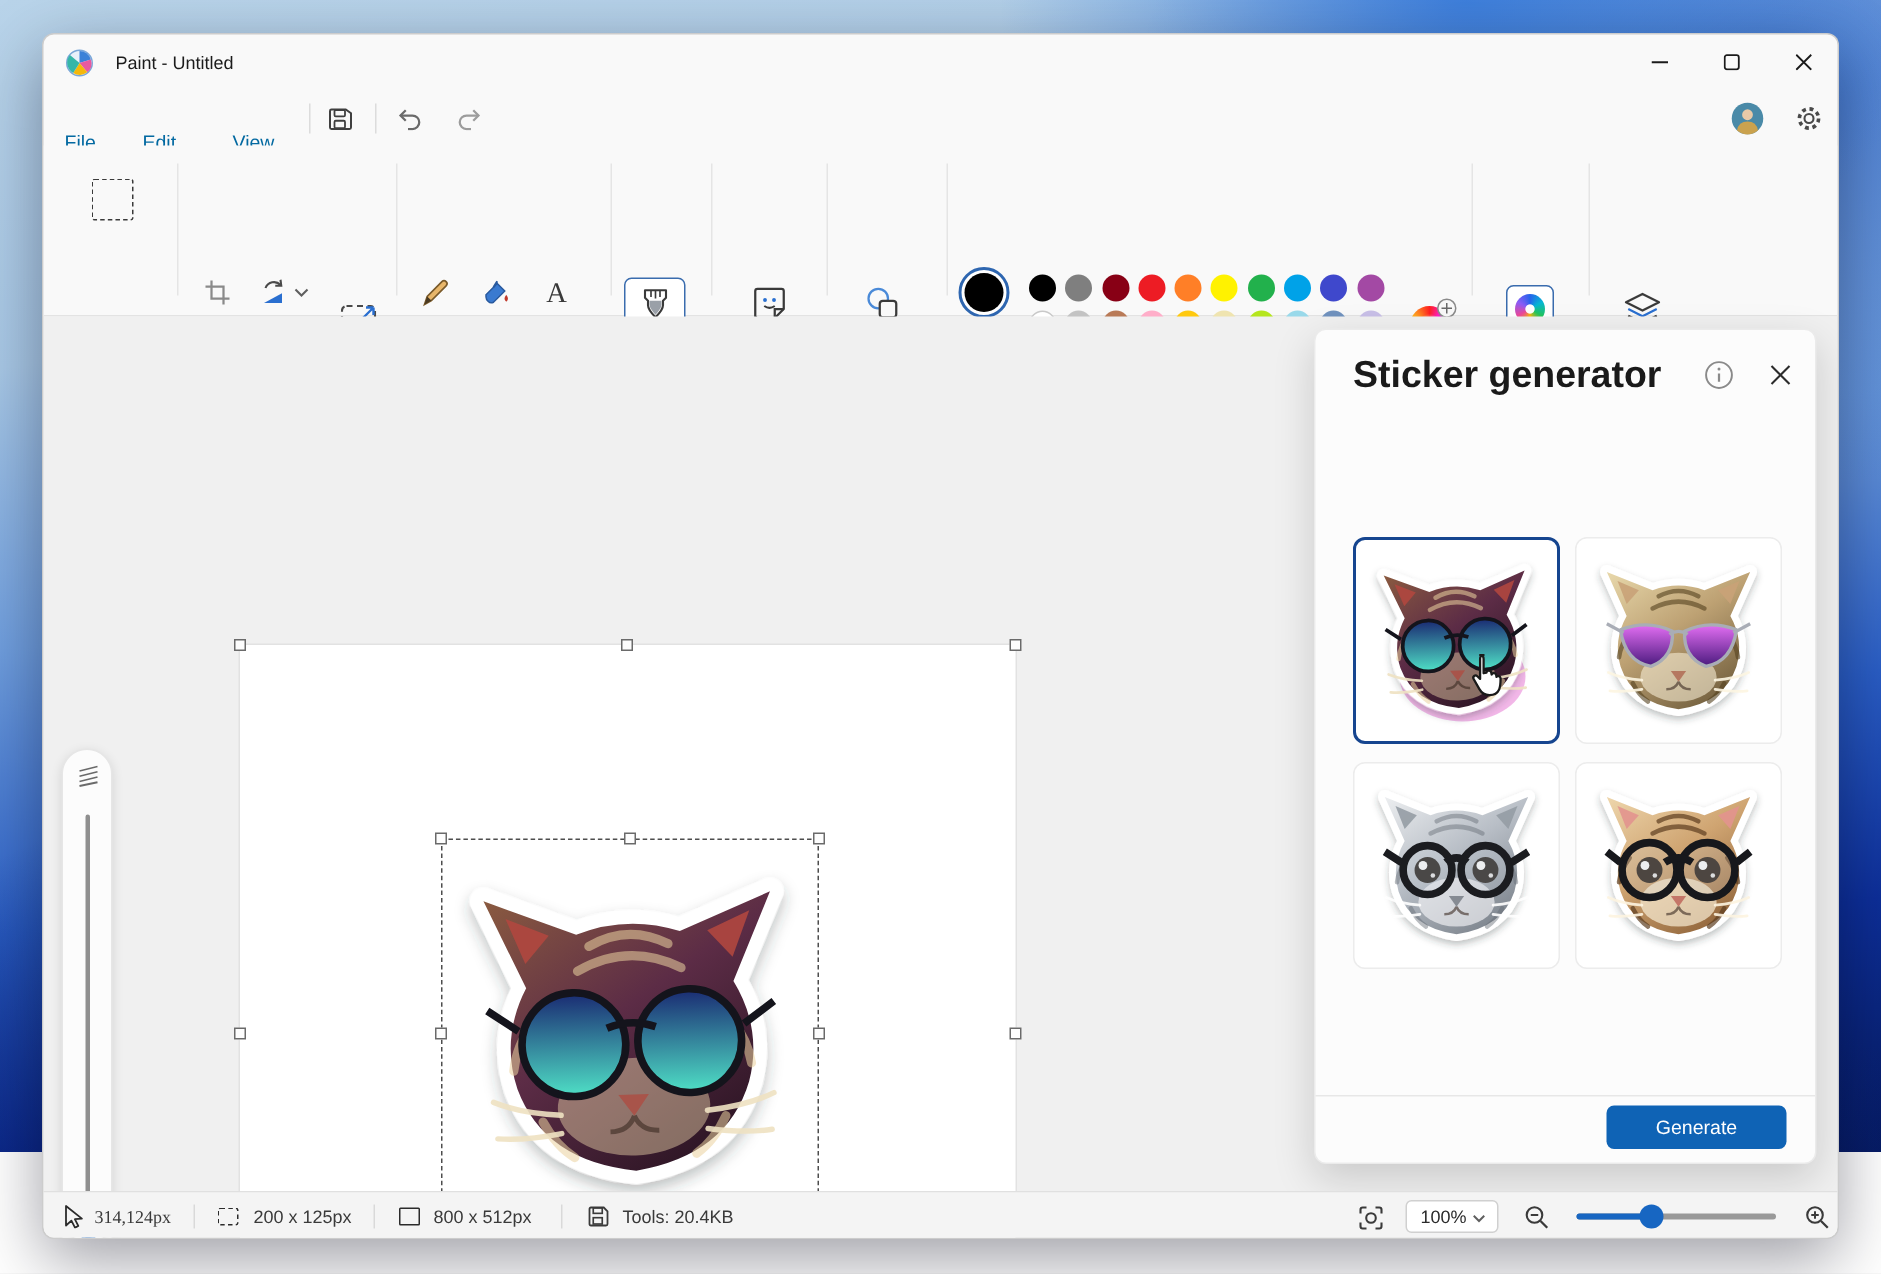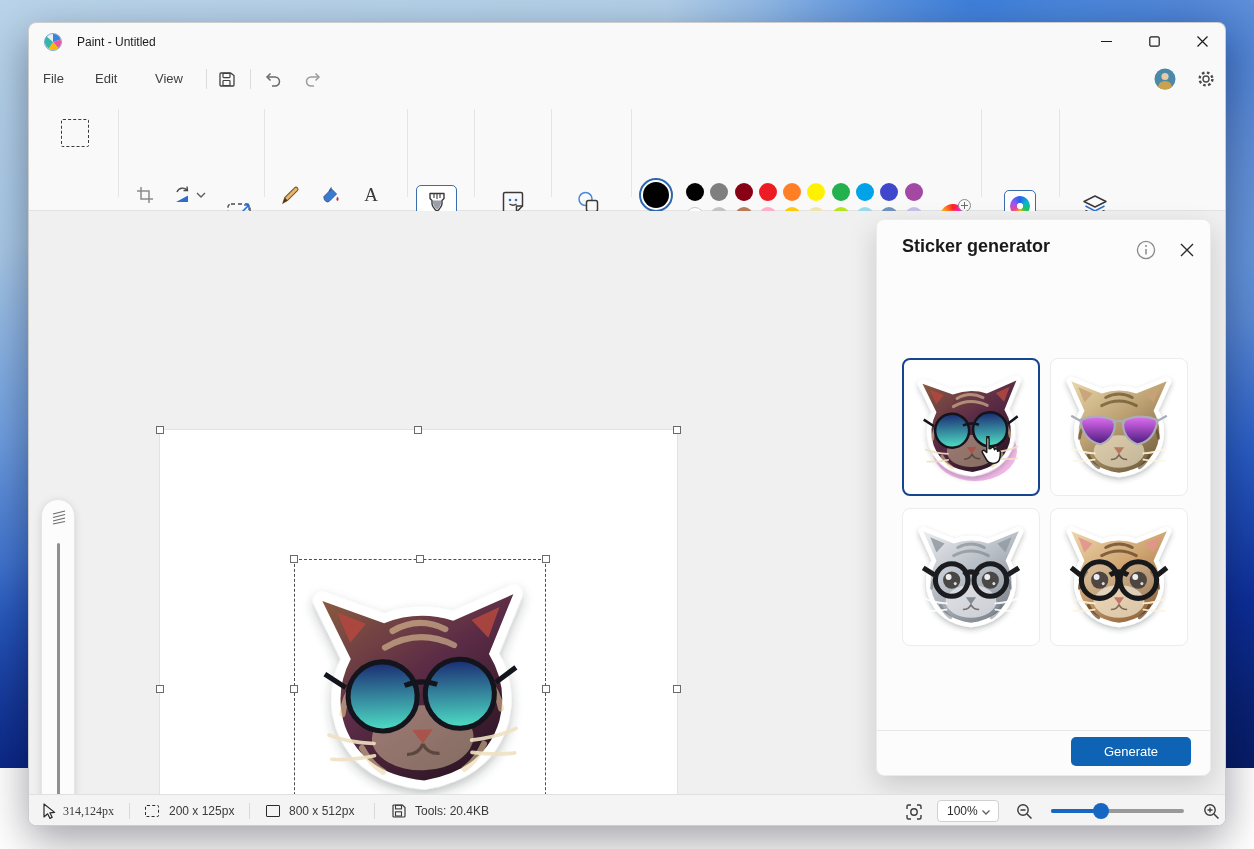--- a/index.html
+++ b/index.html
@@ -20,21 +20,21 @@
     background:#f9f9f9; border-radius:8px; border:1px solid rgba(0,0,0,.18);
     box-shadow:0 14px 44px rgba(0,0,20,.38); overflow:hidden; }
 
   .titlebar { position:absolute; left:0; top:0; width:100%; height:38px; }
   .app-logo { position:absolute; left:14px; top:9px; width:20px; height:20px; }
   .app-title { position:absolute; left:48px; top:0; height:38px; line-height:38px; font-size:12px; color:#1b1b1b; }
   .winbtn { position:absolute; top:0; width:46px; height:37px; display:flex; align-items:center; justify-content:center; color:#1b1b1b; }
   .winbtn svg { display:block; }
 
   .menubar { position:absolute; left:0; top:38px; width:100%; height:36px; }
-  .menu-item { position:absolute; top:0; height:36px; line-height:36px; text-align:center; font-size:13px; color:#404040; padding:0 6px; border-radius:5px; }
+  .menu-item { position:absolute; top:16px; height:36px; line-height:36px; text-align:center; font-size:13px; color:#0369a1; padding:0 6px; border-radius:5px; }
   .mbtn { position:absolute; top:7px; width:24px; height:22px; display:flex; align-items:center; justify-content:center; }
   .vdiv { position:absolute; width:1px; background:#dcdcdc; }
 
   
   .ribbon { position:absolute; left:0; top:74px; width:100%; height:114px; background:#f9f9f9; border-bottom:1px solid #e3e3e3; }
   .rdiv { position:absolute; top:12px; height:88px; width:1px; background:#e5e5e5; }
   .glabel { position:absolute; top:158px; height:18px; font-size:12px; color:#5f5f5f; text-align:center; }
   .tbtn { position:absolute; width:22px; height:22px; display:flex; align-items:center; justify-content:center; border-radius:4px; }
   .tbtn svg { display:block; }
   .chev { position:absolute; width:12px; height:8px; }
@@ -68,21 +68,21 @@
   
   .thick-panel { position:absolute; left:12px; top:288px; width:34px; height:378px; background:#fcfcfc; border:1px solid #e6e6e6; border-radius:17px; box-shadow:0 2px 8px rgba(0,0,0,.12); }
   .thick-icon { position:absolute; left:9px; top:9px; width:16px; height:16px; }
   .thick-track { position:absolute; left:15px; top:43px; width:3px; height:319px; background:#8f8f8f; border-radius:2px; }
   .thick-fill { position:absolute; left:14.5px; top:323px; width:4px; height:47px; background:#1766c2; border-radius:2px; }
   .thick-thumb { position:absolute; left:7px; top:313px; width:20px; height:20px; border-radius:50%; background:#fff; box-shadow:0 1px 4px rgba(0,0,0,.35); }
   .thick-thumb:after { content:""; position:absolute; left:5px; top:5px; width:10px; height:10px; border-radius:50%; background:#1766c2; }
 
   
   .panel { position:absolute; left:847px; top:196px; width:335px; height:557px; background:#fcfcfc; border:1px solid #ebebeb; border-radius:8px; box-shadow:0 10px 28px rgba(0,0,0,.16); }
-  .panel-title { position:absolute; left:25px; top:16px; font-size:18px; font-weight:bold; color:#1a1a1a; }
+  .panel-title { position:absolute; left:25px; top:16px; font-size:25px; font-weight:bold; color:#1a1a1a; }
   .icbtn { position:absolute; width:22px; height:22px; display:flex; align-items:center; justify-content:center; color:#5f5f5f; }
   .prompt-box { position:absolute; left:24px; top:65px; width:287px; height:54px; background:#fff; border:1px solid #e5e5e5; border-bottom-color:#9a9a9a; border-radius:5px; padding:11px 12px; font-size:13px; color:#1a1a1a; }
   .thumb { position:absolute; width:138px; height:138px; background:#fff; border:1px solid #ececec; border-radius:8px; overflow:hidden; }
   .thumb.selected { border:2.5px solid #16458f; }
   .thumb .catwrap { position:absolute; inset:7px; }
   .hand-cursor { position:absolute; left:72px; top:74px; width:28px; height:32px; }
   .panel-div { position:absolute; left:0; top:510px; width:100%; height:1px; background:#e7e7e7; }
   .gen-btn { position:absolute; left:194px; top:517px; width:120px; height:29px; border:none; border-radius:5px; background:#0f63b5; color:#fff; font-size:13px; font-family:"Liberation Sans",sans-serif; display:flex; align-items:center; justify-content:center; }
 
   

